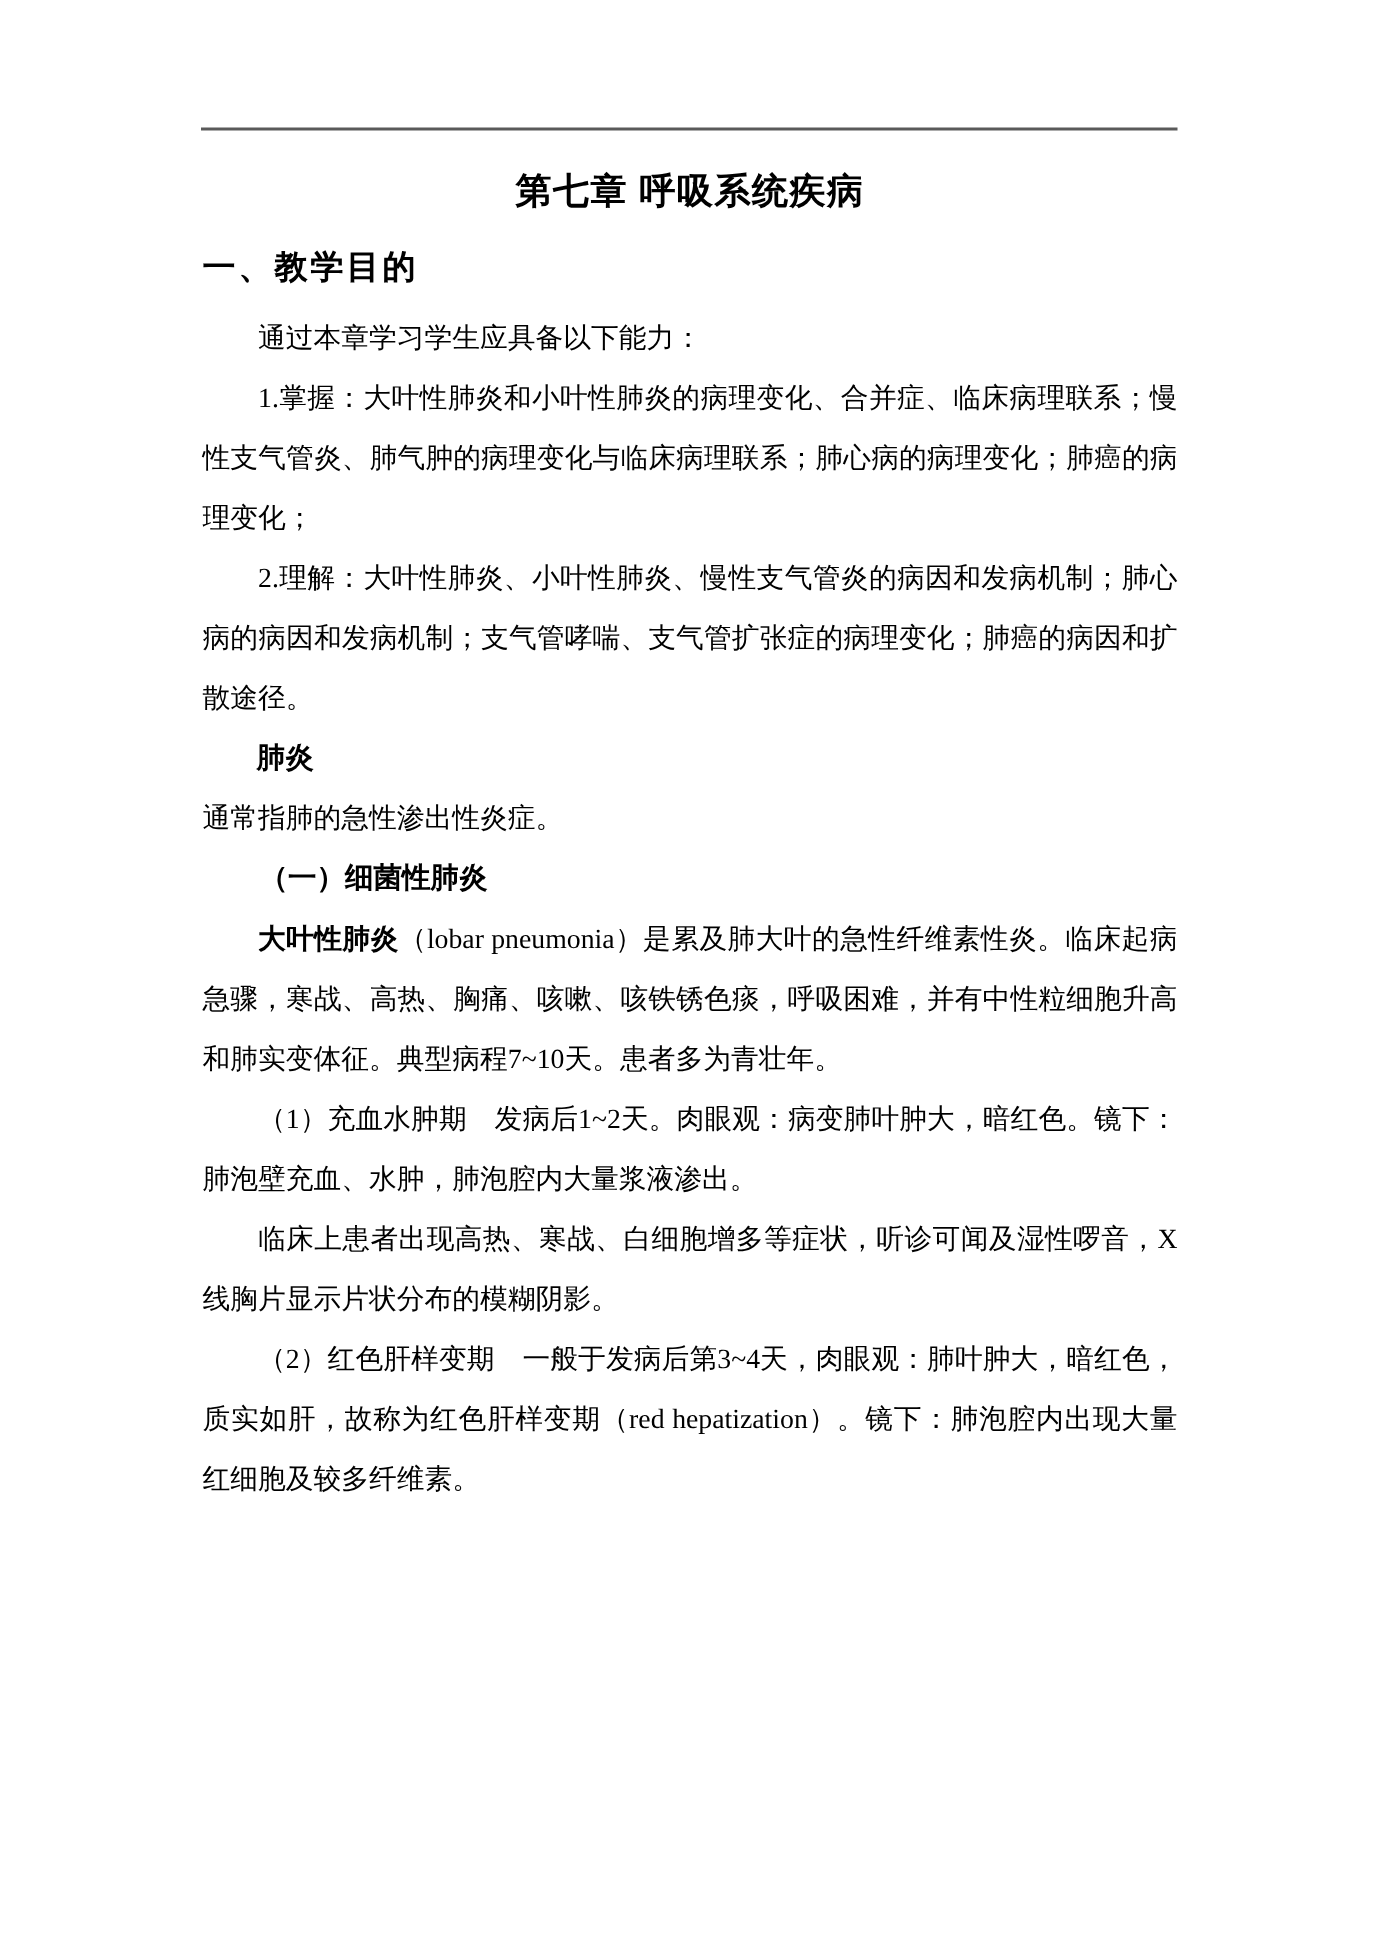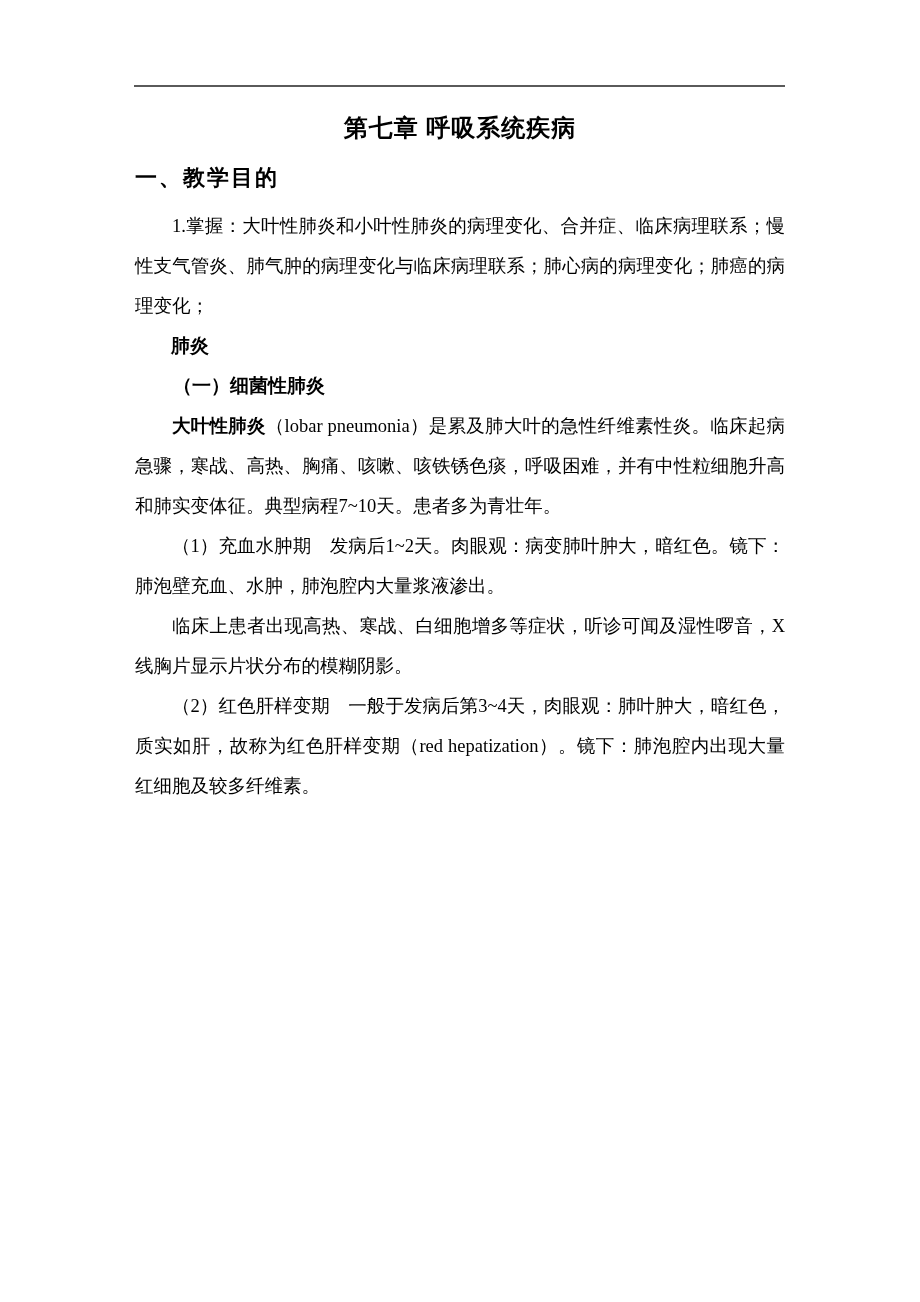--- a/index.html
+++ b/index.html
@@ -87,28 +87,31 @@
 <div class="page">
 
   <div class="header-rule"></div>
 
   <div class="content">
 
     <h1 class="chapter-title">第七章  呼吸系统疾病</h1>
 
     <h2 class="section-title">一、教学目的</h2>
 
+    <p class="body-text">通过本章学习学生应具备以下能力：</p>
 
     <p class="body-text">1.掌握：大叶性肺炎和小叶性肺炎的病理变化、合并症、临床病理联系；慢性支气管炎、肺气肿的病理变化与临床病理联系；肺心病的病理变化；肺癌的病理变化；</p>
 
+    <p class="body-text">2.理解：大叶性肺炎、小叶性肺炎、慢性支气管炎的病因和发病机制；肺心病的病因和发病机制；支气管哮喘、支气管扩张症的病理变化；肺癌的病因和扩散途径。</p>
 
 
 
     <h3 class="sub-heading">肺炎</h3>
 
+    <p class="body-text noindent">通常指肺的急性渗出性炎症。</p>
 
     <h3 class="sub-heading indent-small">（一）细菌性肺炎</h3>
 
     <p class="body-text"><span class="term-bold">大叶性肺炎</span><span class="latin">（lobar pneumonia）</span><span>是累及肺大叶的急性纤维素性炎。临床起病急骤，寒战、高热、胸痛、咳嗽、咳铁锈色痰，呼吸困难，并有中性粒细胞升高和肺实变体征。典型病程7~10天。患者多为青壮年。</span></p>
 
 
 
     <p class="body-text">（1）充血水肿期　发病后1~2天。肉眼观：病变肺叶肿大，暗红色。镜下：肺泡壁充血、水肿，肺泡腔内大量浆液渗出。</p>
 
     <p class="body-text">临床上患者出现高热、寒战、白细胞增多等症状，听诊可闻及湿性啰音，X线胸片显示片状分布的模糊阴影。</p>

